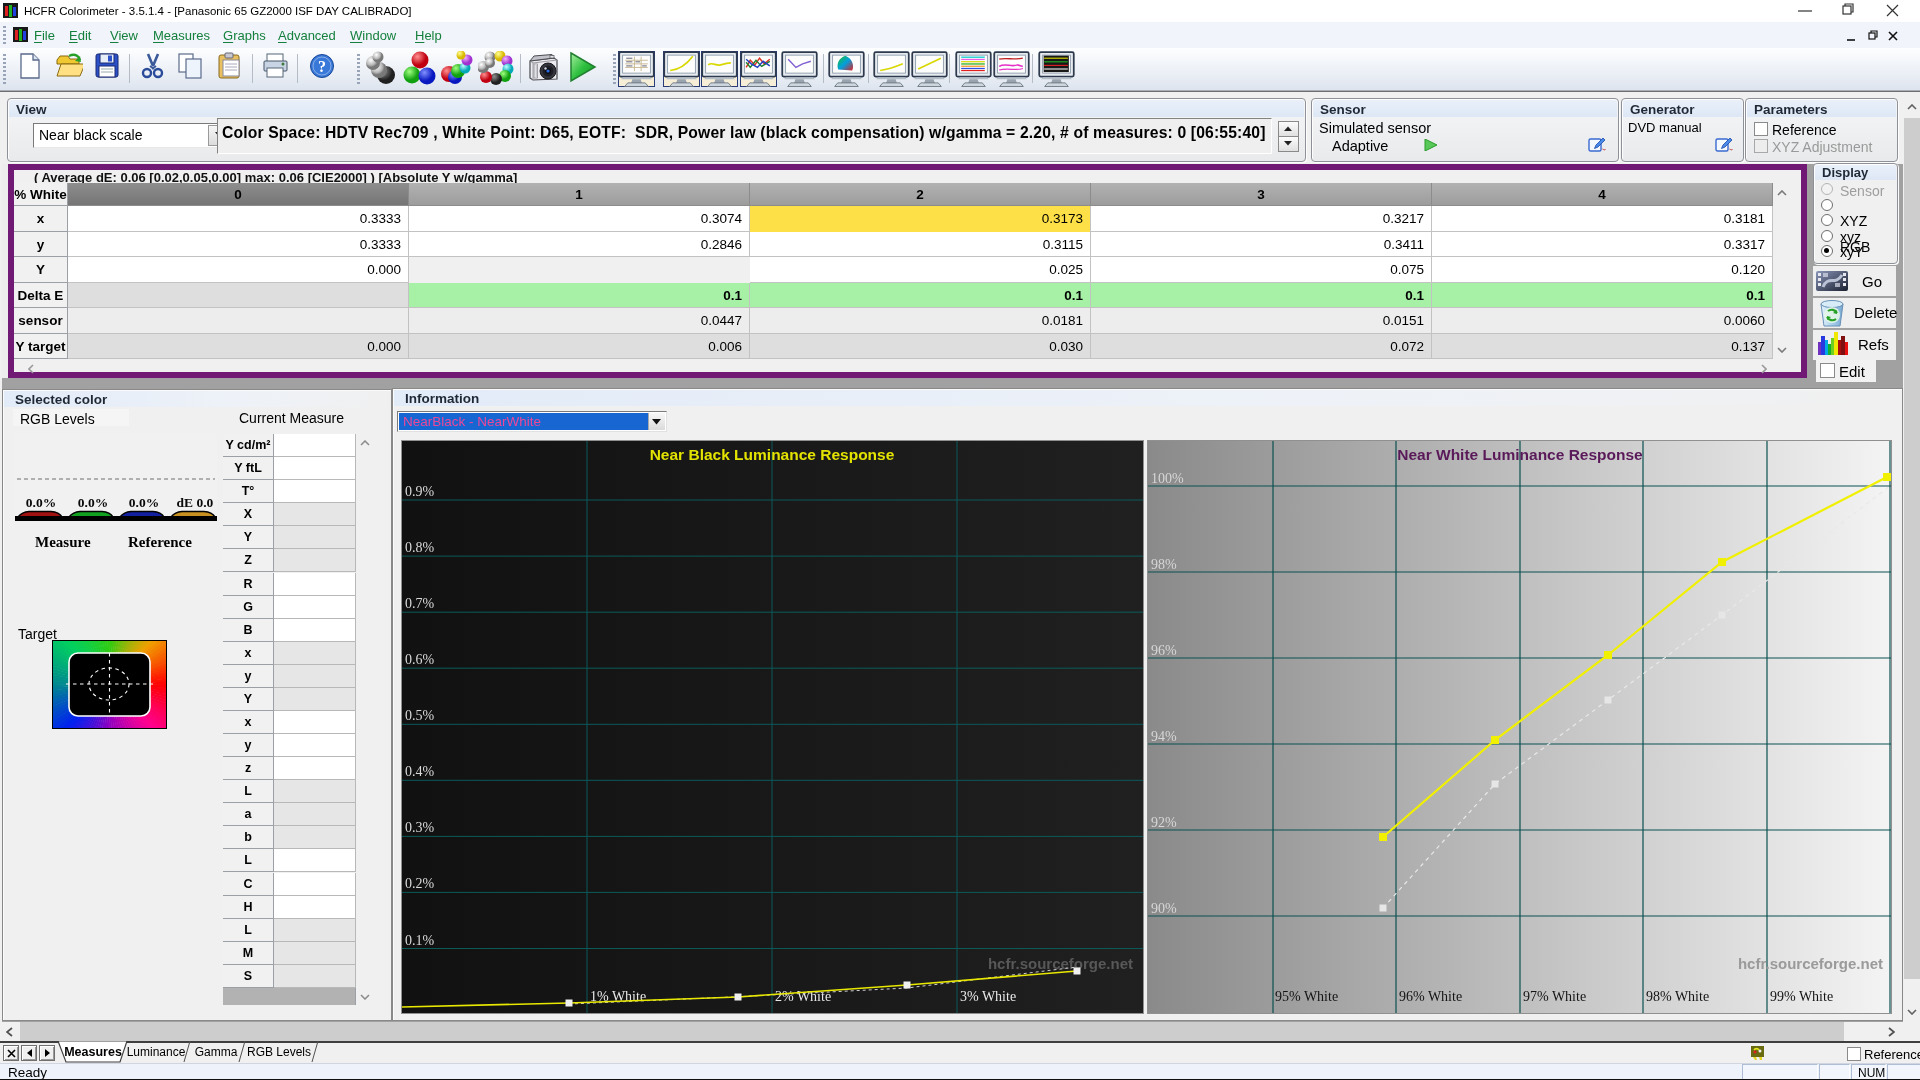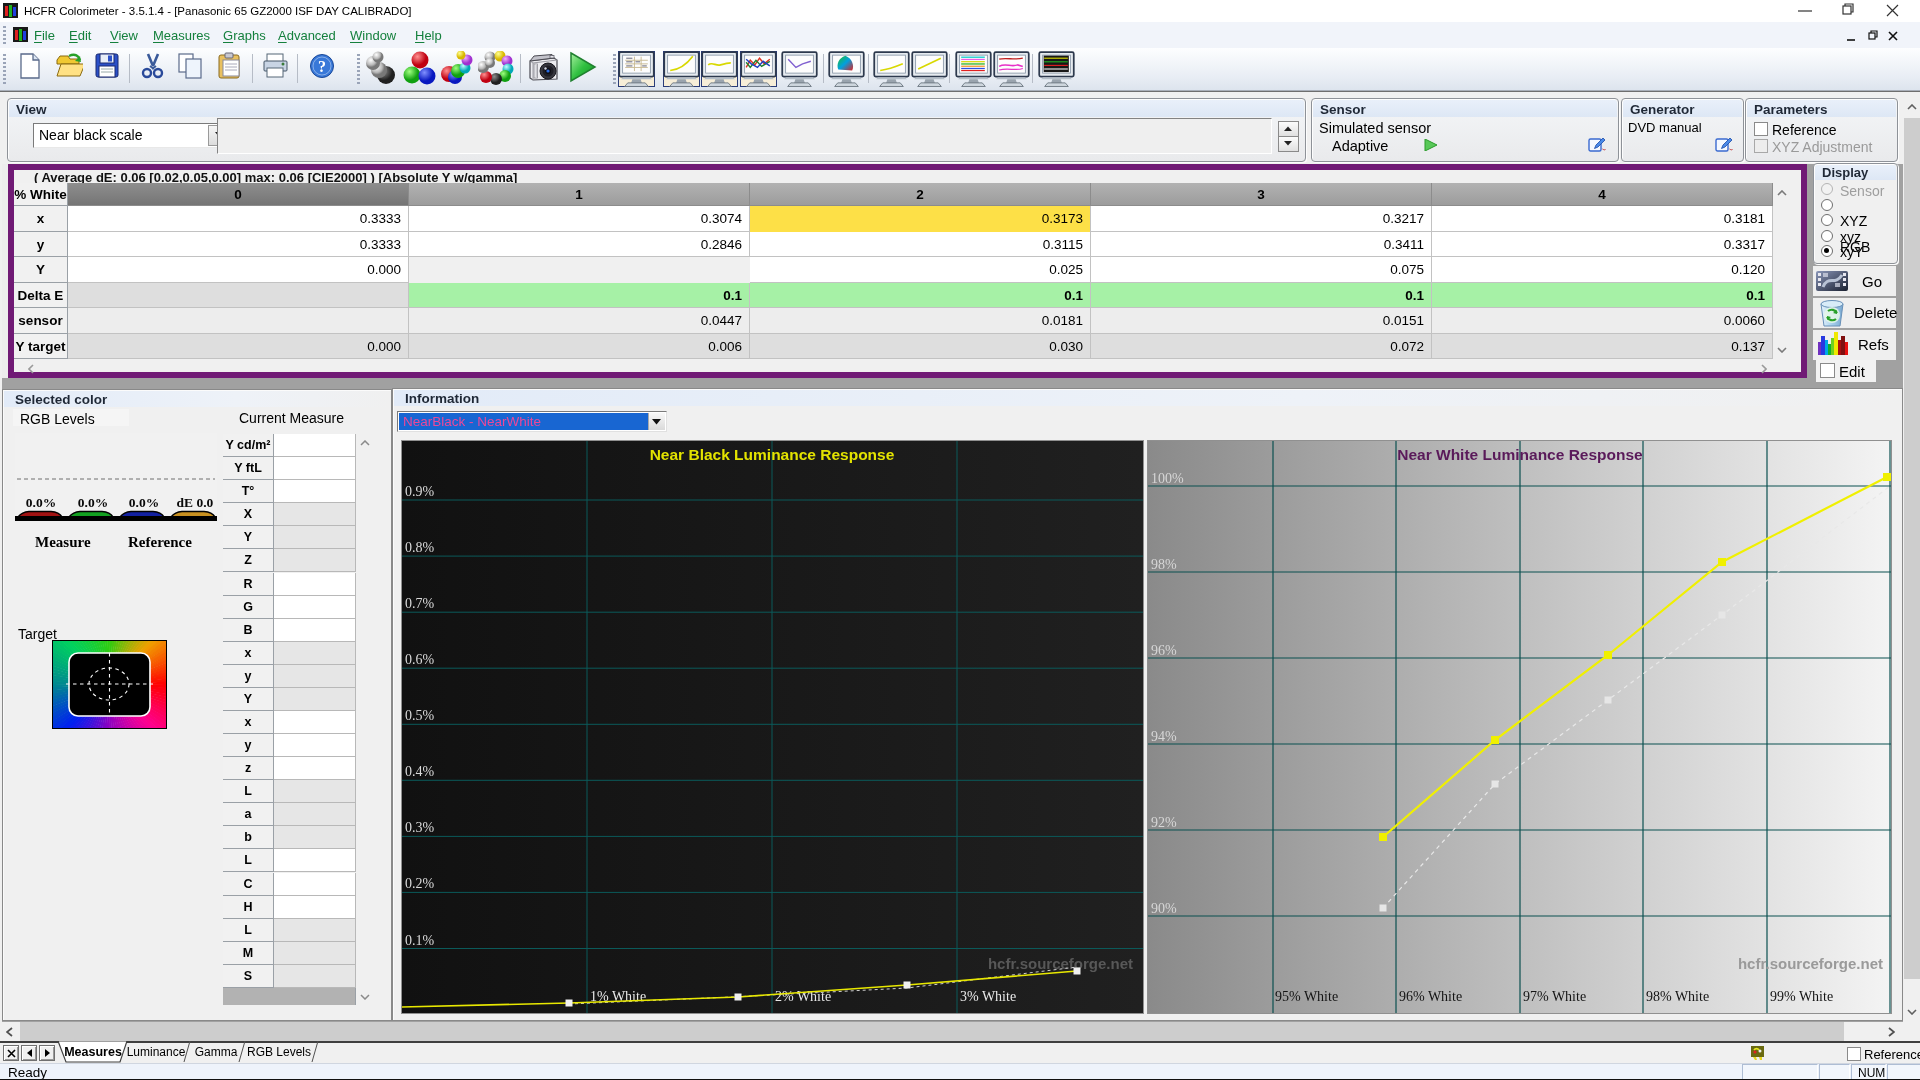--- a/index.html
+++ b/index.html
@@ -368,20 +368,21 @@
  <div class="gbt"></div>
       <div class="gbtitle">View</div>
  <div class="ab" style="left:13px;top:24px;width:196px;height:23px;background:#fff;border:1px solid;border-color:#7a7a7a #e8e8e8 #e8e8e8 #7a7a7a;margin-left:12px;">
    <div class="ab tt" style="left:5px;top:3px;font-size:14px;">Near black scale</div>
    <div class="ab" style="right:2px;top:1px;width:18px;height:19px;background:linear-gradient(#f6f6f6,#dcdcdc);border:1px solid #9a9a9a;"></div>
    <svg class="ab" style="right:6px;top:8px;" width="9" height="6">
           <path d="M0 0 h9 l-4.5 5.5 z" fill="#222"></path>
         </svg>
  </div>
  <div class="sunk" style="left:209px;top:19px;width:1053px;height:34px;"></div>
+ <div class="ab tt" style="left:214px;top:25px;font-size:15.7px;font-weight:bold;letter-spacing:0.15px;">Color Space: HDTV Rec709 , White Point: D65, EOTF:&nbsp; SDR, Power law (black compensation) w/gamma = 2.20, # of measures: 0 [06:55:40]</div>
  <div class="ab" style="left:1270px;top:22px;width:19px;height:14px;background:linear-gradient(#fcfcfc,#e0e0e0);border:1px solid #8a8a8a;"></div>
  <svg class="ab" style="left:1276px;top:27px;" width="8" height="5">
         <path d="M0 5 h8 l-4 -4.5 z" fill="#222"></path>
       </svg>
  <div class="ab" style="left:1270px;top:37px;width:19px;height:14px;background:linear-gradient(#fcfcfc,#e0e0e0);border:1px solid #8a8a8a;"></div>
  <svg class="ab" style="left:1276px;top:42px;" width="8" height="5">
         <path d="M0 0 h8 l-4 4.5 z" fill="#222"></path>
       </svg>
 </div>
 

